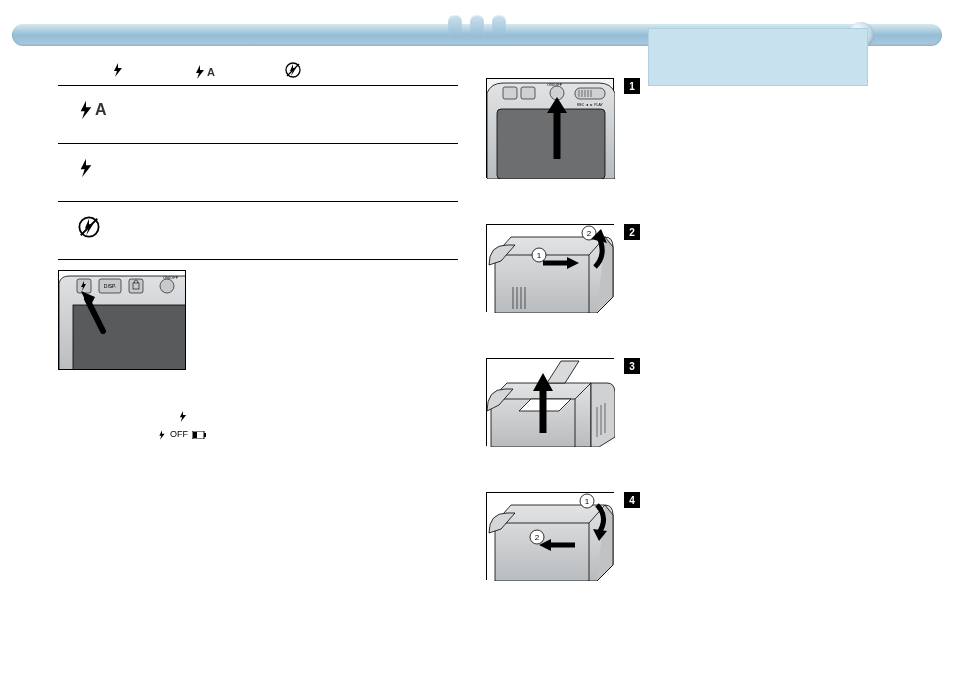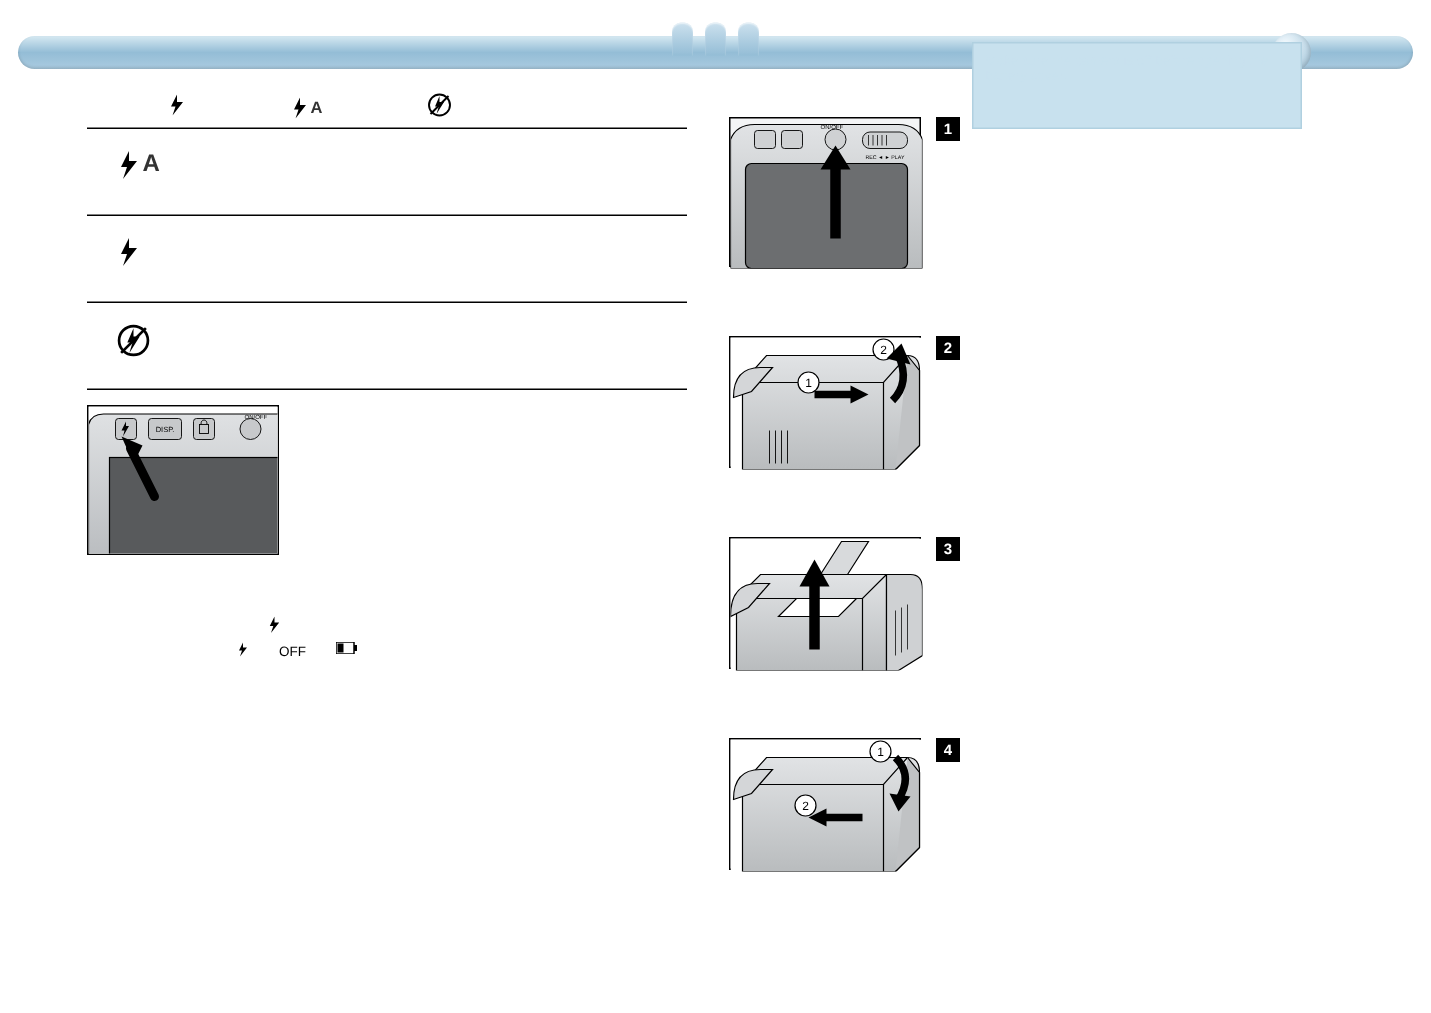--- a/index.html
+++ b/index.html
@@ -252,21 +252,21 @@
       </svg>
     </div>
 
     <div class="notes">
       <div class="notes-item">Press the flash button repeatedly to cycle through modes.</div>
       <div style="margin:6px 0 6px 120px; display:flex; align-items:center; gap:2px">
         <svg width="10" height="11" viewBox="0 0 12 14">
             <path d="M6 0 L2 8 L5 8 L3 14 L10 5 L6 5 Z" fill="#000"></path>
           </svg>
       </div>
-      <div style="margin:2px 0 0 100px; display:flex; align-items:flex-start; gap:20px; color:#000; font-size:9px">
+      <div style="margin:2px 0 0 100px; display:flex; align-items:center; gap:4px; color:#000; font-size:9px">
         <svg width="8" height="10" viewBox="0 0 12 14">
             <path d="M6 0 L2 8 L5 8 L3 14 L10 5 L6 5 Z" fill="#000"></path>
           </svg>
         <span>OFF</span>
         <svg width="14" height="8" viewBox="0 0 14 8">
           <rect x="0" y="0" width="12" height="8" fill="none" stroke="#000" stroke-width="1"></rect>
           <rect x="12" y="2" width="2" height="4" fill="#000"></rect>
           <rect x="1" y="1" width="4" height="6" fill="#000"></rect>
         </svg>
       </div>

